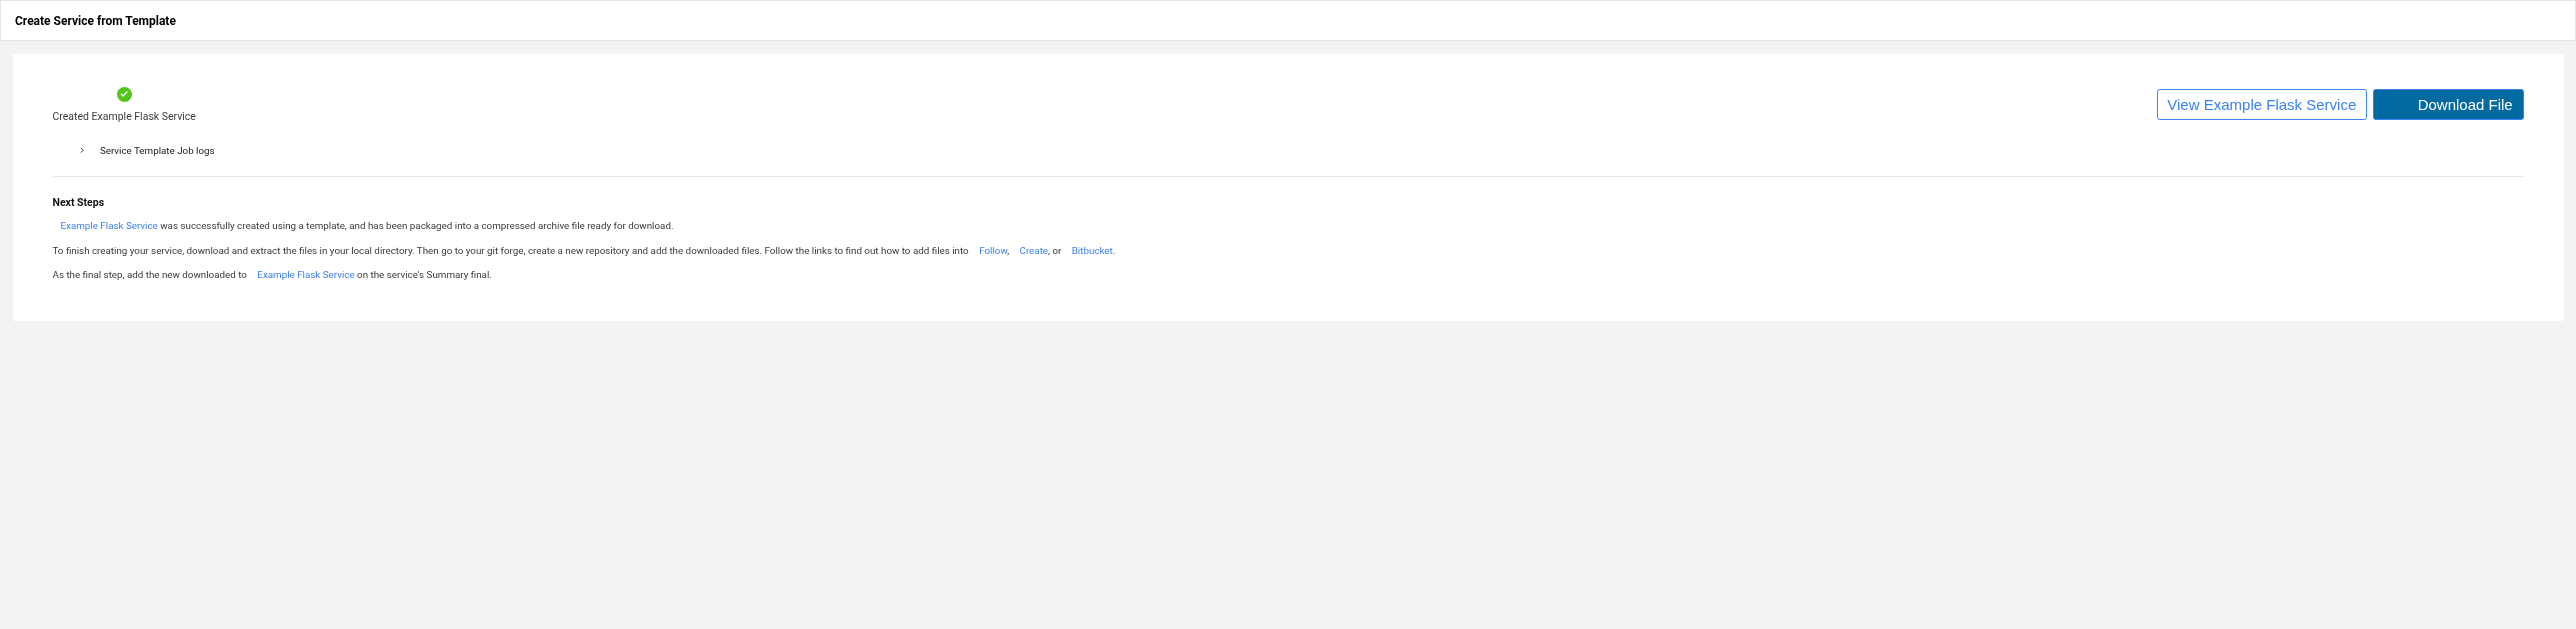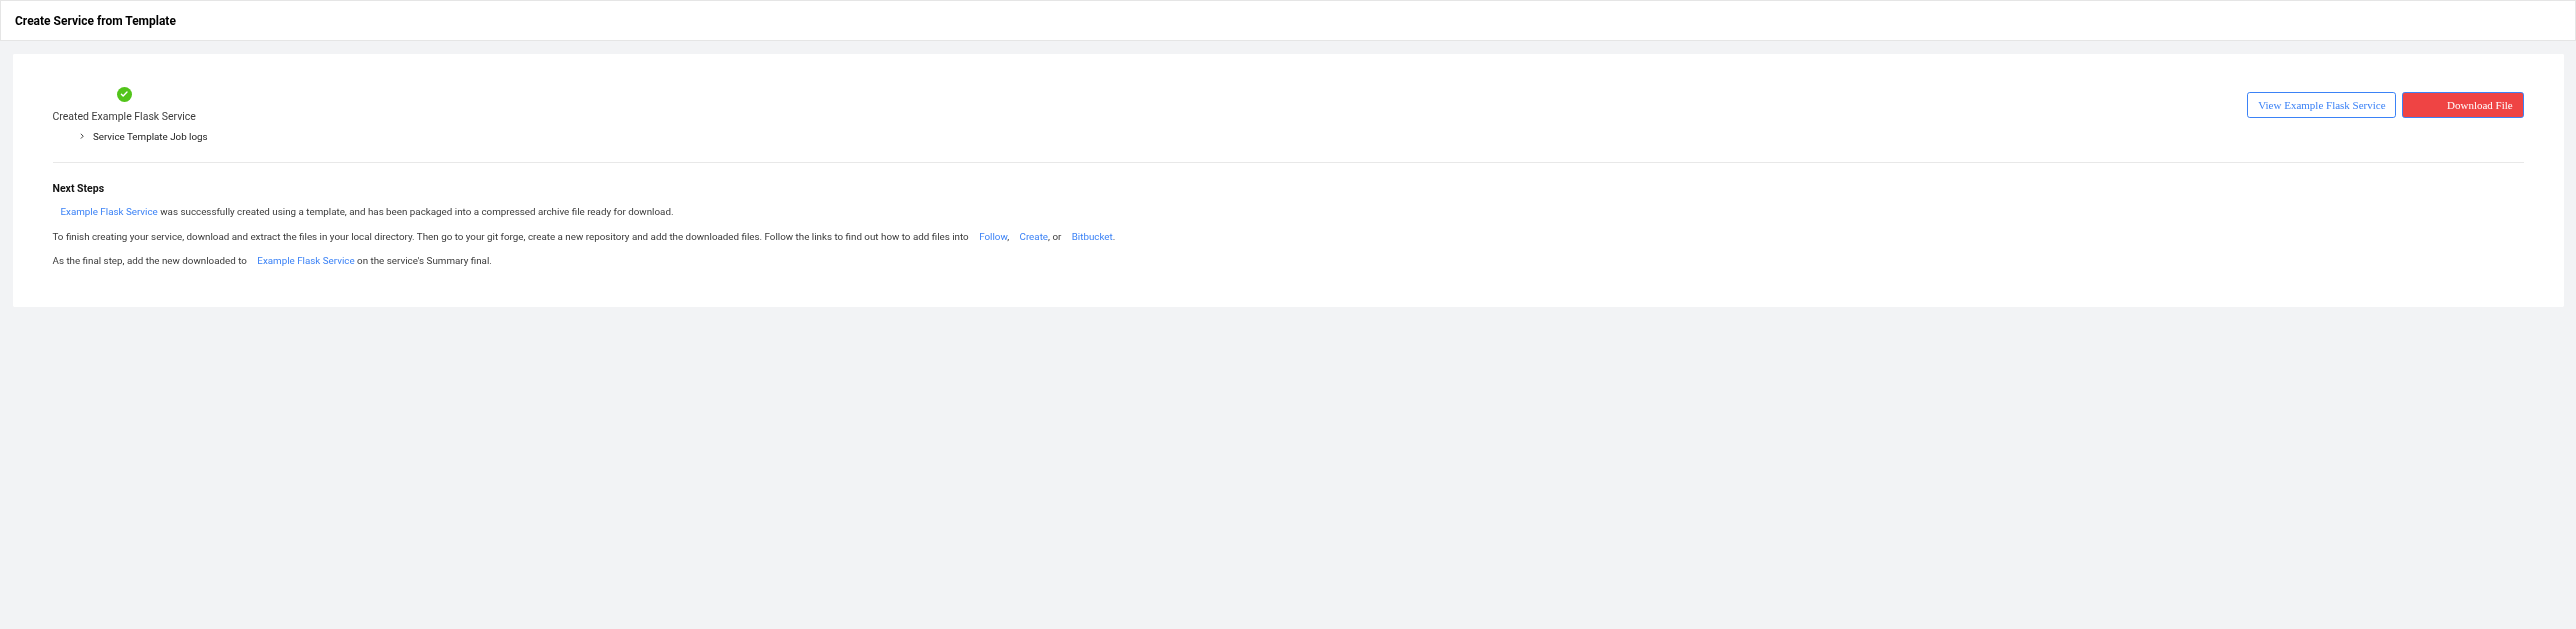--- a/index.html
+++ b/index.html
@@ -55,43 +55,43 @@
     }
     .status-text {
       font-size: 10.5px;
       color: #3c3c3c;
     }
     .action-buttons {
       display: flex;
       gap: 5.6px;
     }
     .btn {
-      font-size: 11px;
+      font-size: 15px;
       padding: 4.9px 9.8px;
       border-radius: 2.8px;
       cursor: pointer;
-      font-family: Liberation Serif, serif;
+      font-family: Liberation Sans, sans-serif;
       line-height: 1.3;
     }
     .btn-outline {
       background: #ffffff;
       color: #3b82f6;
       border: 0.7px solid #3b82f6;
     }
     .btn-primary {
-      background: #ef4444;
+      background: #0369a1;
       color: #ffffff;
       border: 0.7px solid #3b82f6;
       padding-left: 44px;
     }
     .logs-row {
       display: flex;
       align-items: center;
-      gap: 7px;
-      margin-top: 8px;
+      gap: 14px;
+      margin-top: 22px;
       padding-left: 25px;
       cursor: pointer;
     }
     .chevron-icon {
       width: 8.4px;
       height: 8.4px;
       display: flex;
       align-items: center;
       justify-content: center;
     }

